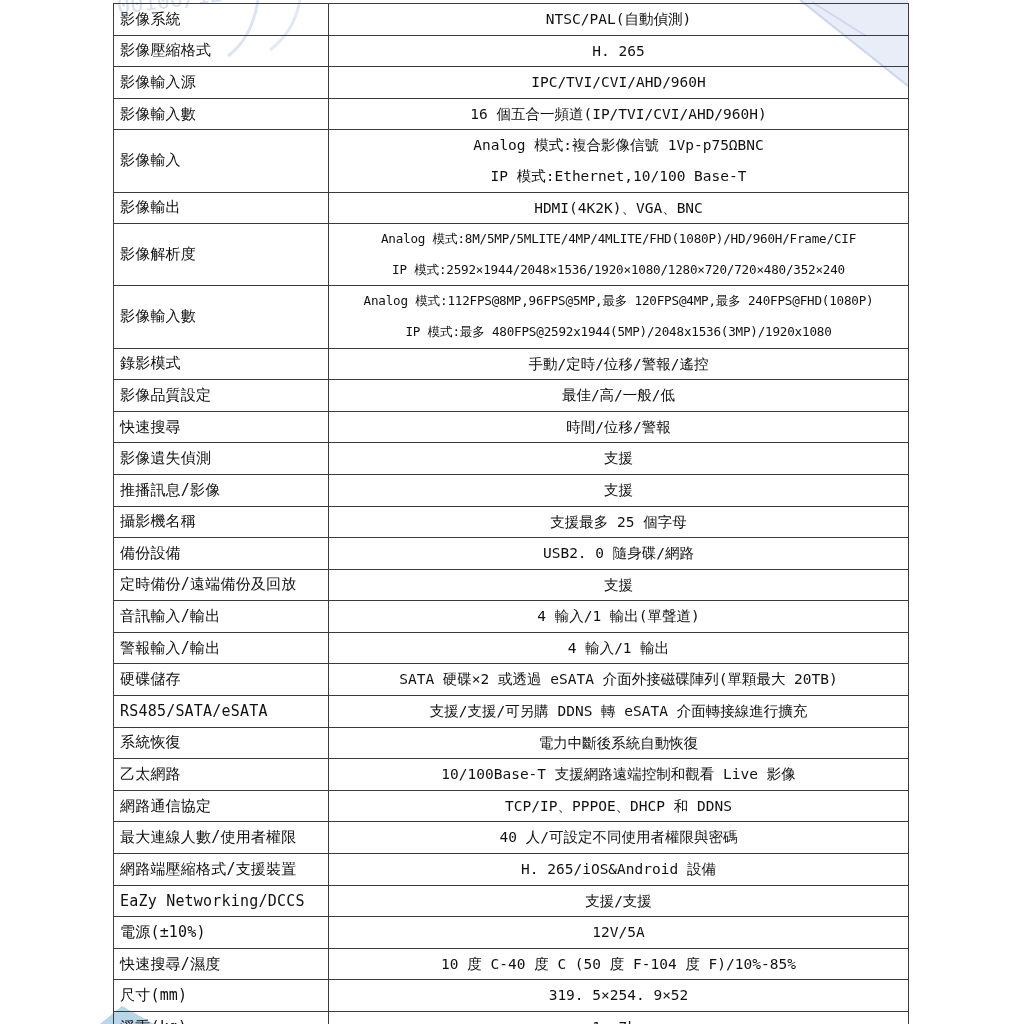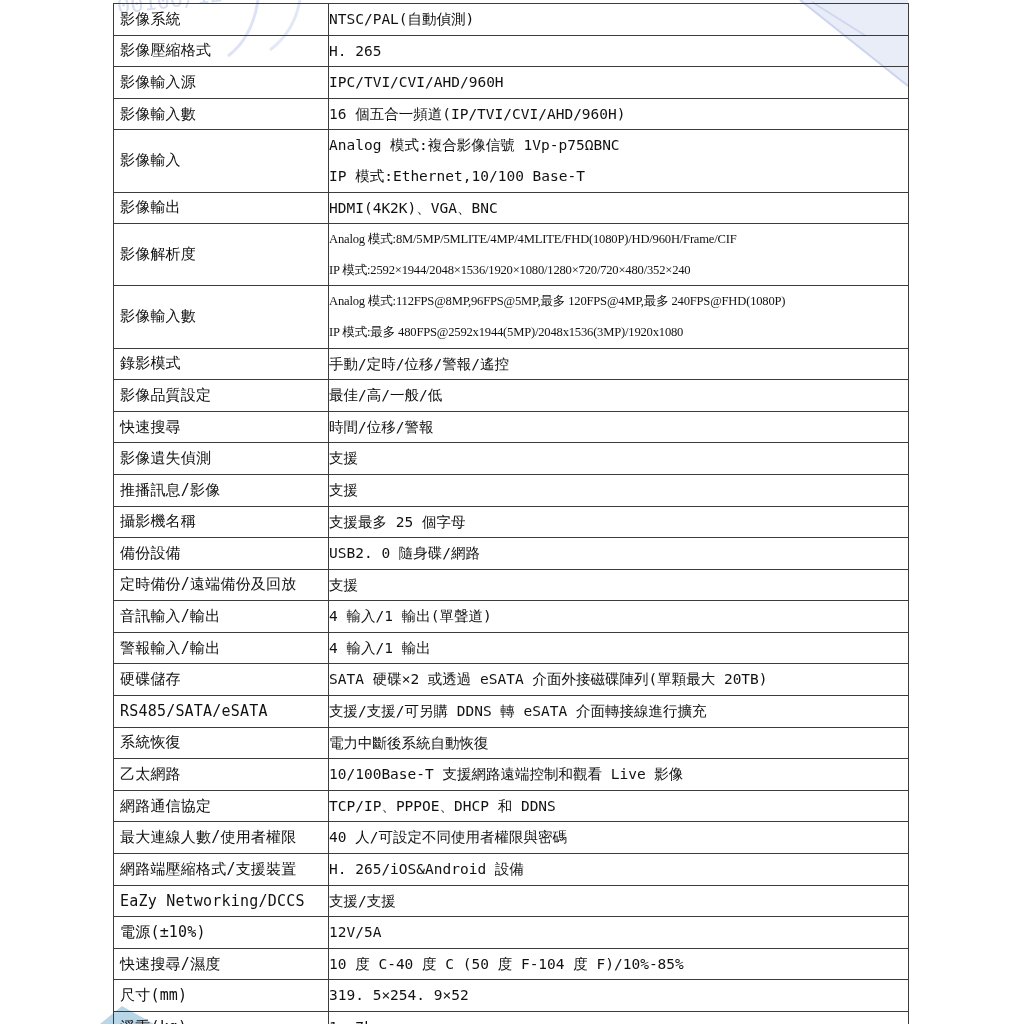--- a/index.html
+++ b/index.html
@@ -15,25 +15,25 @@
     border:1.6px solid #3c3c3c;
     padding:0;vertical-align:middle;overflow:hidden;background:transparent;
   }
   .spec-table col.c-label{width:215px;}
   .spec-table col.c-value{width:580px;}
   tr.single{height:30.6px;}
   tr.double{height:61.2px;}
   td.label{
     padding-left:6px;font-size:15px;letter-spacing:0.2px;white-space:nowrap;
   }
-  td.value{}
+  td.value{text-align:center;}
   .value-line{
     line-height:30.6px;font-size:14.5px;white-space:nowrap;
   }
-  .value-line.small{font-size:12.6px;letter-spacing:-0.2px;font-family:Liberation Serif, serif;}
+  .value-line.small{font-size:12.6px;letter-spacing:-0.2px;}
 </style>
 </head>
 <body>
 
 <div class="page">
 
   <svg class="watermark-layer" viewBox="0 0 1024 1024" xmlns="http://www.w3.org/2000/svg">
 
     <polygon points="800,0 908,0 908,86" fill="#e9edf8"></polygon>
     <line x1="800" y1="0" x2="908" y2="86" stroke="#ccd4ee" stroke-width="2"></line>

